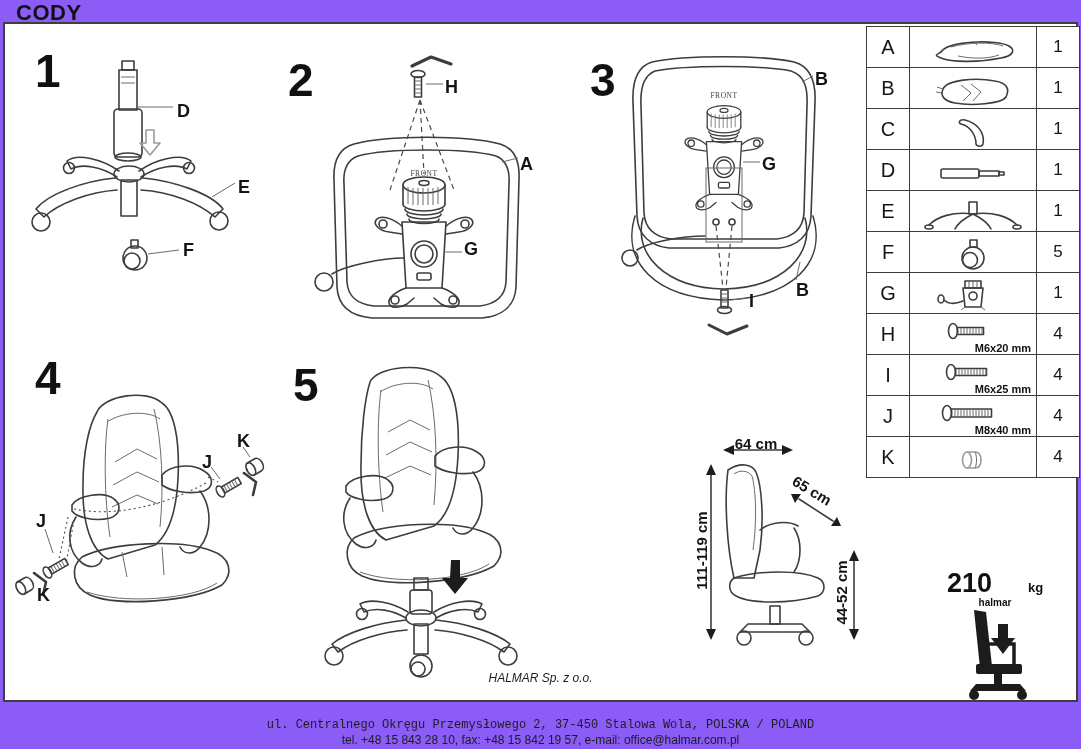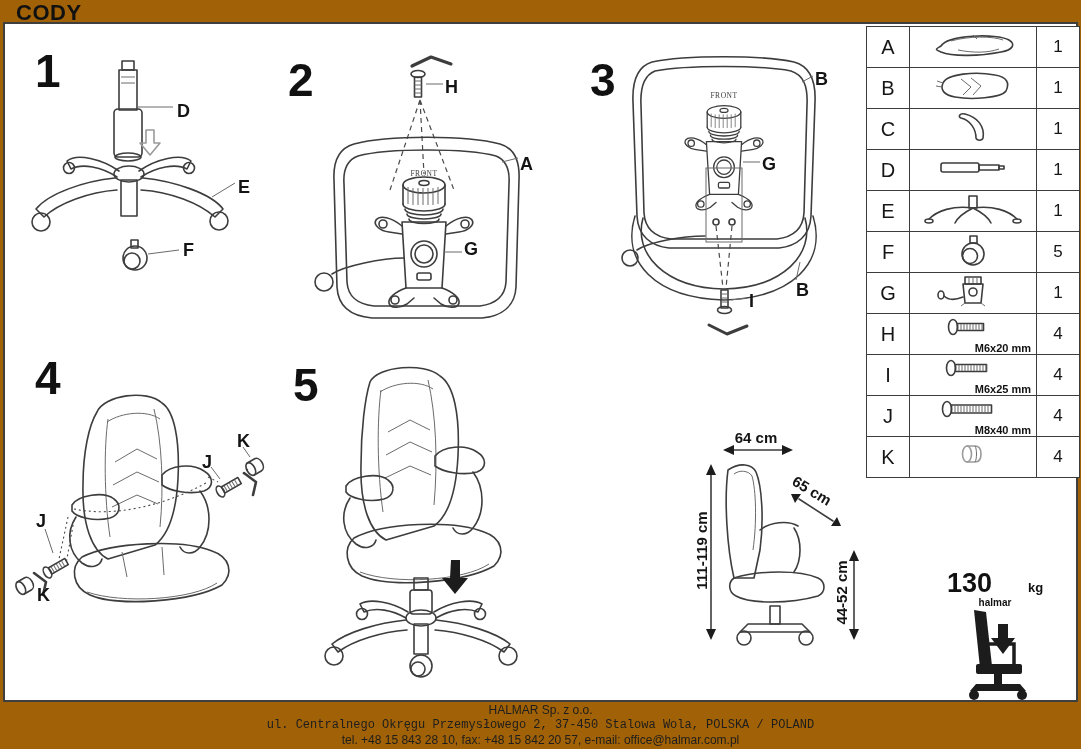--- a/index.html
+++ b/index.html
@@ -1,16 +1,16 @@
 <!DOCTYPE html>
 <html><head>
 <meta charset="utf-8">
 <style>
   html,body{margin:0;padding:0;background:#fff;}
-  #page{position:relative;width:1081px;height:749px;background:#a16207;overflow:hidden;
+  #page{position:relative;width:1081px;height:749px;background:#8b5cf6;overflow:hidden;
         font-family:"Liberation Sans",sans-serif;color:#161616;}
   #title{position:absolute;left:16px;top:0px;font:bold 22px "Liberation Sans",sans-serif;
          letter-spacing:.5px;color:#111;}
   #mainbox{position:absolute;left:3px;top:22px;width:1071px;height:676px;
            border:2px solid #3f3f3f;background:#fff;}
   .num{position:absolute;font:bold 46px "Liberation Sans",sans-serif;color:#111;line-height:1;}
   .lbl{position:absolute;font:bold 18px "Liberation Sans",sans-serif;color:#141414;line-height:1;}
   .stepsvg{position:absolute;}
   .ln{stroke:#3d3d3d;fill:none;stroke-width:1.6;stroke-linecap:round;stroke-linejoin:round;}
   .thin{stroke:#6b6b6b;fill:none;stroke-width:1;}
@@ -23,21 +23,21 @@
           white-space:nowrap;text-align:center;line-height:1;}
   
   #tablewrap{position:absolute;left:861px;top:2px;}
   table.parts{border-collapse:collapse;table-layout:fixed;width:214px;background:#fff;}
   table.parts td{border:1.6px solid #3c3c3c;text-align:center;vertical-align:middle;
                  padding:0;height:40px;overflow:hidden;}
   td.c-id{width:42px;font:20px "Liberation Sans",sans-serif;}
   td.c-icon{width:126px;position:relative;}
   td.c-qty{width:42px;font:17px "Liberation Sans",sans-serif;}
   .size-label{position:absolute;right:5px;bottom:0px;font:bold 11px "Liberation Sans",sans-serif;color:#111;}
-  .iconcell{position:relative;width:100%;height:100%;display:flex;align-items:flex-start;justify-content:center;}
+  .iconcell{position:relative;width:100%;height:100%;display:flex;align-items:flex-end;justify-content:center;}
   
   #weight{position:absolute;left:925px;top:546px;width:130px;text-align:center;}
   #weight .w-line{font:bold 27px "Liberation Sans",sans-serif;color:#111;line-height:1;}
   #weight .w-unit{font:bold 13px "Liberation Sans",sans-serif;padding-left:36px;}
   #weight .w-note{font:bold 10px "Liberation Sans",sans-serif;color:#111;margin-top:0px;}
   .footer-line{position:absolute;left:0;width:100%;text-align:center;
                font:12px "Liberation Sans",sans-serif;color:#1d1d1d;line-height:1;}
 </style>
 </head>
 <body>
@@ -267,21 +267,21 @@
           <line class="ln" x1="109" y1="89" x2="143" y2="111"></line>
           <polygon class="darkfill" points="101,84 111,84 105,93"></polygon>
           <polygon class="darkfill" points="151,116 141,116 147,107"></polygon>
         </g>
         <g>
           <line class="ln" x1="164" y1="149" x2="164" y2="221"></line>
           <polygon class="darkfill" points="164,140 159,151 169,151"></polygon>
           <polygon class="darkfill" points="164,230 159,219 169,219"></polygon>
         </g>
       </svg>
-      <div class="dimlbl" style="left:36px;top:20px;width:60px;">64 cm</div>
+      <div class="dimlbl" style="left:36px;top:26px;width:60px;">64 cm</div>
       <div class="dimlbl" style="left:-69px;top:133px;width:160px;transform:rotate(-90deg);">111-119 cm</div>
       <div class="dimlbl" style="left:97px;top:73px;width:50px;transform:rotate(31deg);">65 cm</div>
       <div class="dimlbl" style="left:106px;top:175px;width:90px;transform:rotate(-90deg);">44-52 cm</div>
     </div>
 
     <div id="tablewrap">
       <table class="parts">
         <tbody>
           <tr>
             <td class="c-id">A</td>
@@ -429,34 +429,34 @@
                 </div>
               </td>
             <td class="c-qty">4</td>
           </tr>
         </tbody>
       </table>
     </div>
 
     <div id="weight">
       <div class="w-line">
-        <span>130</span><span class="w-unit">kg</span>
+        <span>210</span><span class="w-unit">kg</span>
       </div>
       <div class="w-note">halmar</div>
       <svg width="70" height="92" viewBox="0 0 70 92" style="margin-top:2px;">
         <polygon class="darkfill" points="14,0 26,2 32,56 20,58"></polygon>
         <polygon class="darkfill" points="38,14 48,14 48,28 55,28 43,44 31,28 38,28"></polygon>
         <path d="M26,34 L54,34 L54,54" stroke="#1c1c1c" stroke-width="3.5" fill="none"></path>
         <rect class="darkfill" x="16" y="54" width="46" height="10" rx="2"></rect>
         <rect class="darkfill" x="34" y="64" width="8" height="11"></rect>
         <polygon class="darkfill" points="10,81 66,81 60,74 16,74"></polygon>
         <circle class="darkfill" cx="14" cy="85" r="5"></circle>
         <circle class="darkfill" cx="62" cy="85" r="5"></circle>
       </svg>
     </div>
 
   </div>
 
-  <div class="footer-line" style="top:704px;">HALMAR Sp. z o.o.</div>
+  <div class="footer-line" style="top:672px;font-style:italic;">HALMAR Sp. z o.o.</div>
   <div class="footer-line" style="top:719px;font-family:Liberation Mono, monospace;">ul. Centralnego Okręgu Przemysłowego 2, 37-450 Stalowa Wola, POLSKA / POLAND</div>
-  <div class="footer-line" style="top:734px;">tel. +48 15 843 28 10, fax: +48 15 842 20 57, e-mail: office@halmar.com.pl</div>
+  <div class="footer-line" style="top:734px;">tel. +48 15 843 28 10, fax: +48 15 842 19 57, e-mail: office@halmar.com.pl</div>
 
 </div>
 
 </body></html>

